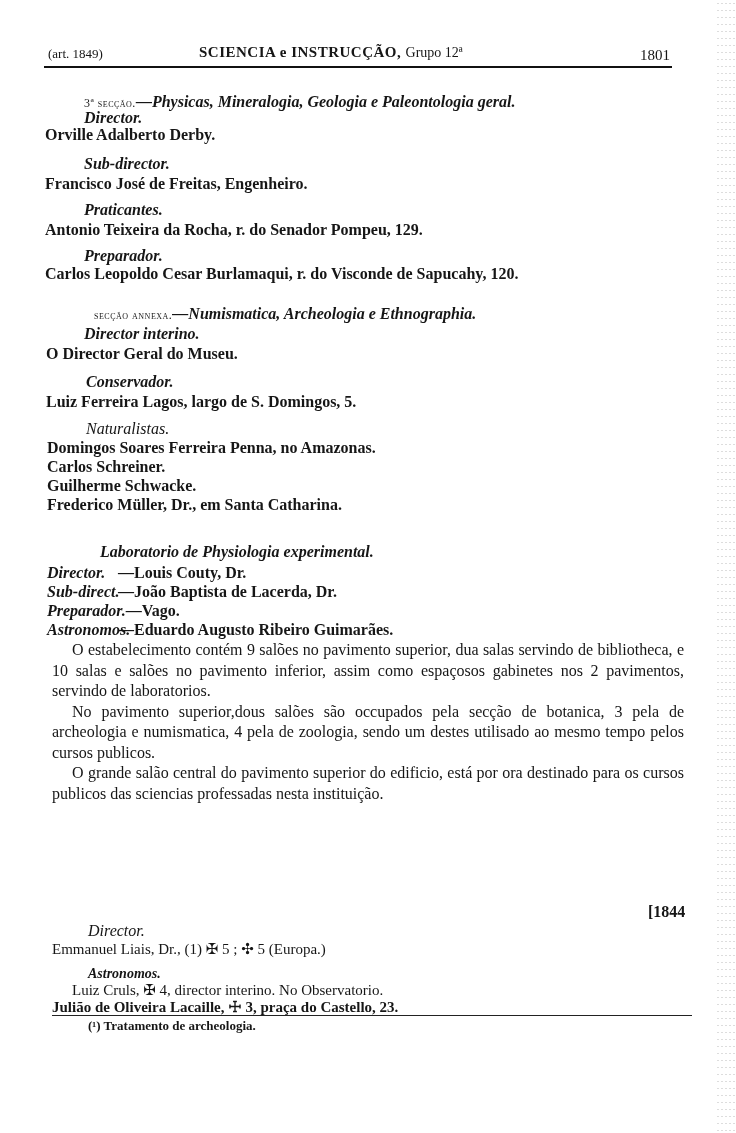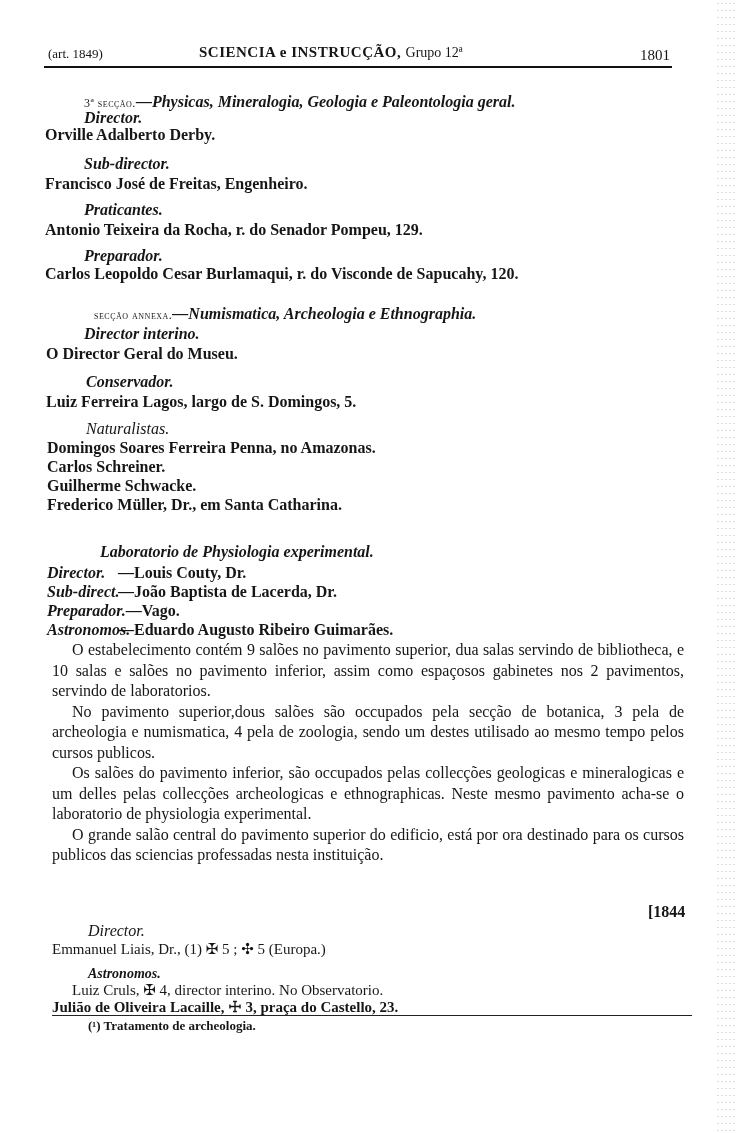--- a/index.html
+++ b/index.html
@@ -68,21 +68,20 @@
 
   <div class="line it bd" style="left:100px; top:540px;">Laboratorio de Physiologia experimental.</div>
   <div class="line" style="left:47px; top:561px;"><span class="it bd" style="display:inline-block;width:71px;">Director.</span><span class="bd">—Louis Couty, Dr.</span></div>
   <div class="line" style="left:47px; top:580px;"><span class="it bd" style="display:inline-block;width:71px;">Sub-direct.</span><span class="bd">—João Baptista de Lacerda, Dr.</span></div>
   <div class="line" style="left:47px; top:599px;"><span class="it bd">Preparador.</span><span class="bd">—Vago.</span></div>
   <div class="line" style="left:47px; top:618px;"><span class="it bd" style="display:inline-block;width:71px;">Astronomos.</span><span class="bd">—Eduardo  Augusto Ribeiro Guimarães.</span></div>
 
   <div class="para" style="top:640px;">
     <p>O estabelecimento contém 9 salões no pavimento superior, dua salas servindo de bibliotheca, e 10 salas e salões no pavimento inferior, assim como espaçosos gabinetes nos 2 pavimentos, servindo de laboratorios.</p>
     <p>No pavimento superior,dous salões são occupados pela secção de botanica, 3 pela de archeologia e numismatica, 4 pela de zoologia, sendo um destes utilisado ao mesmo tempo pelos cursos publicos.</p>
-    <p>Os salões do pavimento inferior, são occupados pelas collecções geologicas e mineralogicas e um delles pelas collecções archeologicas e ethnographicas. Neste mesmo pavimento acha-se o laboratorio de physiologia experimental.</p>
     <p>O grande salão central do pavimento superior do edificio, está por ora destinado para os cursos publicos das sciencias professadas nesta instituição.</p>
   </div>
 
   <div class="line bd" style="left:648px; top:900px;">[1844</div>
   <div class="line it" style="left:88px; top:919px;">Director.</div>
   <div class="line" style="left:52px; top:937px; font-size:15px;">Emmanuel Liais, Dr., (1) ✠ 5 ; ✣ 5 (Europa.)</div>
   <div class="line it bd" style="left:88px; top:962px; font-size:14px;">Astronomos.</div>
   <div class="line" style="left:52px; top:978px; font-size:15px;margin-left:20px;">Luiz Cruls, ✠ 4, director interino. No Observatorio.</div>
   <div class="line" style="left:52px; top:995px; font-size:15px;font-weight:bold;">Julião de Oliveira Lacaille, ☩ 3, praça do Castello, 23.</div>
 

